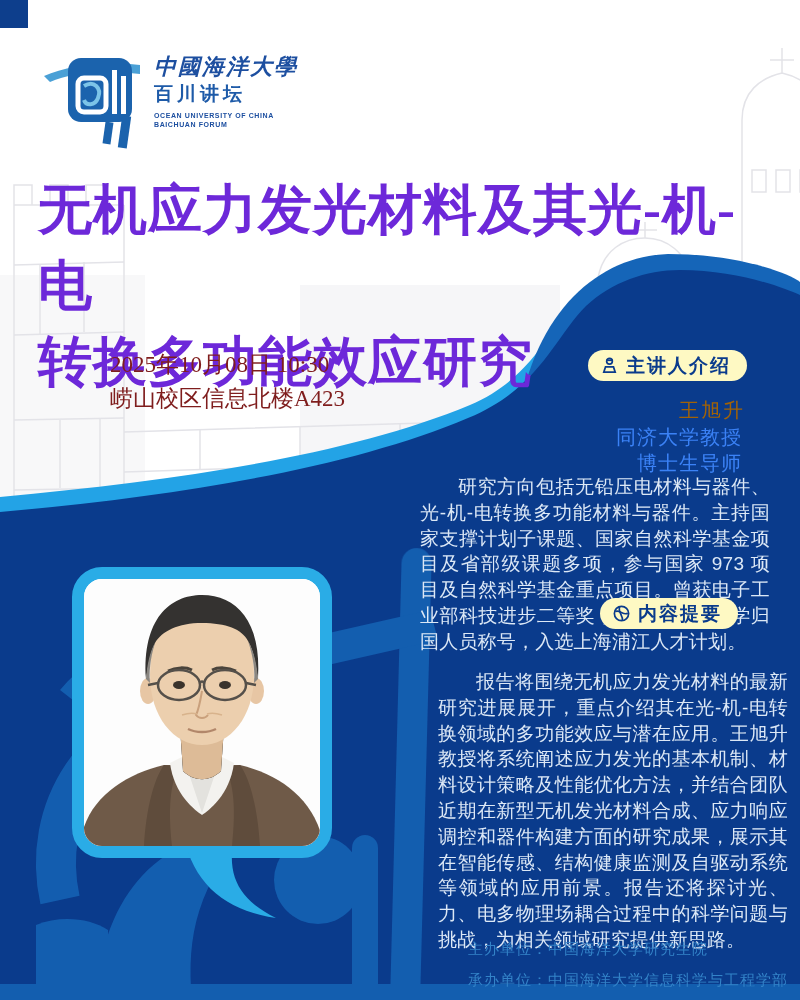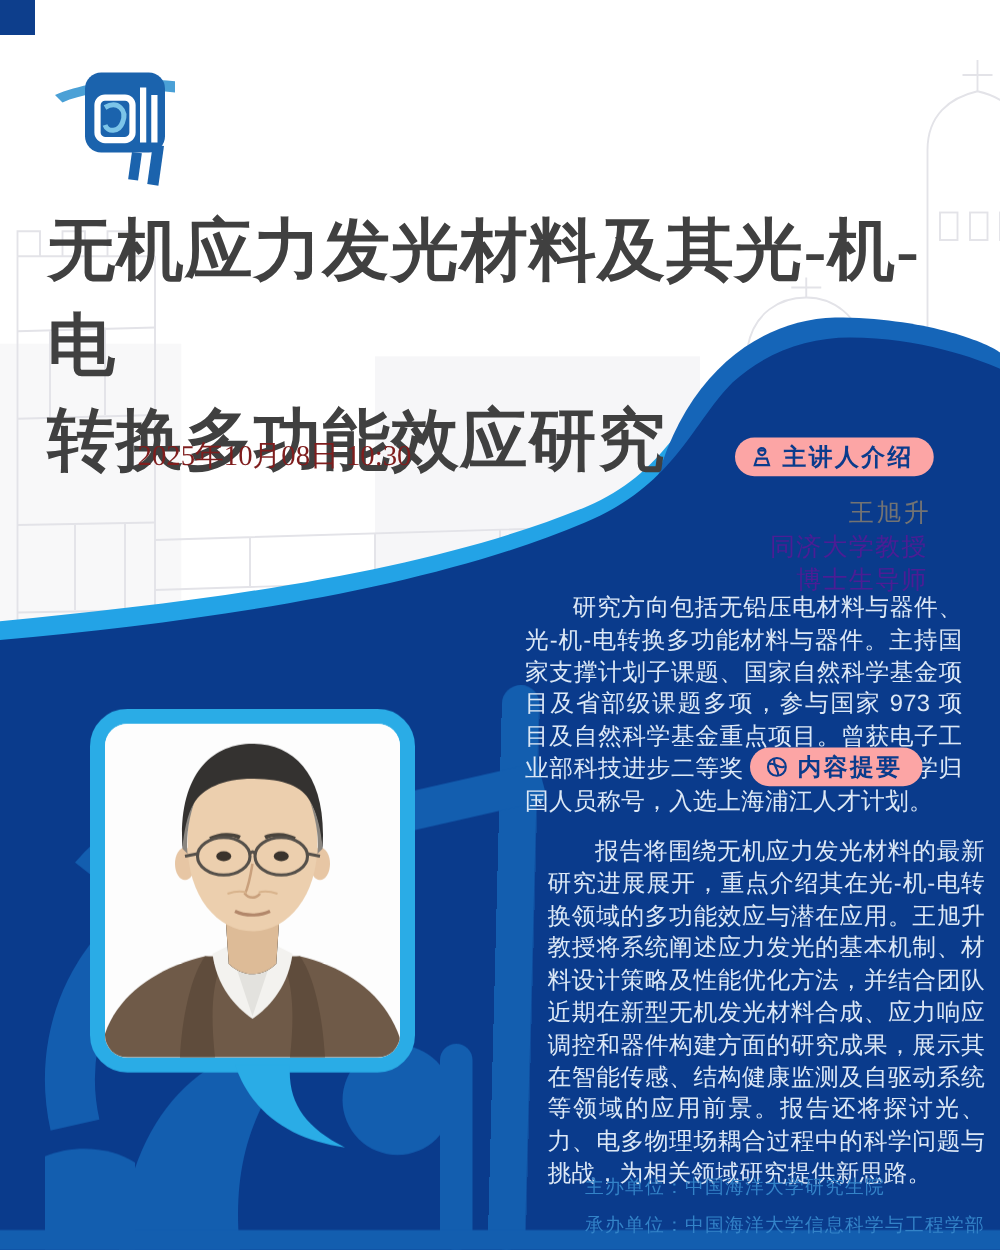--- a/index.html
+++ b/index.html
@@ -15,41 +15,41 @@
   .brand{position:absolute;left:42px;top:40px;width:330px;height:110px;}
   .brand-mark{position:absolute;left:0;top:6px;width:110px;height:104px;}
   .brand-text{position:absolute;left:112px;top:14px;width:215px;}
   .brand-cn{font-family:"Liberation Serif",serif;font-weight:bold;font-size:22px;
             color:#1d4fa0;letter-spacing:2px;line-height:26px;font-style:italic;}
   .brand-forum{font-weight:bold;font-size:19px;color:#1d5aa8;letter-spacing:4px;line-height:24px;margin-top:2px;}
   .brand-en1{font-weight:bold;font-size:7px;color:#1d4fa0;letter-spacing:.6px;margin-top:6px;}
   .brand-en2{font-weight:bold;font-size:7px;color:#1d4fa0;letter-spacing:.6px;margin-top:2px;}
 
   
-  .title{position:absolute;left:38px;top:162px;width:745px;
-         font-family:"Liberation Serif",serif;font-weight:bold;color:#404040;
+  .title{position:absolute;left:38px;top:172px;width:745px;
+         font-family:"Liberation Serif",serif;font-weight:bold;color:#6d28d9;
          font-size:54px;line-height:76px;letter-spacing:1px;}
 
   
   .event{position:absolute;left:110px;top:348px;width:340px;
          font-family:"Liberation Serif",serif;color:#7f1d1d;font-size:23px;line-height:34px;}
 
   
-  .pill{position:absolute;height:31px;background:#fca5a5;border-radius:16px;
+  .pill{position:absolute;height:31px;background:#fef9c3;border-radius:16px;
         display:flex;align-items:center;padding:0 16px 0 12px;gap:7px;}
   .pill-label{font-weight:bold;font-size:19px;color:#0a3b8c;letter-spacing:2px;}
   .pill-icon{width:19px;height:19px;}
 
   .speaker-pill{left:588px;top:350px;}
   .abstract-pill{left:600px;top:598px;}
 
   .speaker-name{position:absolute;left:420px;top:397px;width:325px;text-align:right;
-                font-size:20px;color:#737373;letter-spacing:2px;}
+                font-size:20px;color:#a16207;letter-spacing:2px;}
   .speaker-title{position:absolute;left:420px;width:322px;text-align:right;
-                 font-size:20px;color:#4c1d95;letter-spacing:1px;}
+                 font-size:20px;color:#3b82f6;letter-spacing:1px;}
   .t1{top:424px;} .t2{top:450px;}
 
   .body-par{position:absolute;left:420px;width:350px;color:#dce8f6;
             font-size:19px;line-height:25.8px;text-align:justify;text-indent:2em;
             letter-spacing:.2px;}
   .bio-par{top:474px;}
   .abs-par{top:669px;margin-left:18px;}
 
   .footer-line{position:absolute;left:468px;width:320px;font-size:15px;color:#3383c8;letter-spacing:1px;}
   .f1{top:940px;} .f2{top:971px;}
@@ -122,29 +122,36 @@
     <svg class="brand-mark" viewBox="0 0 110 104">
       <path d="M2,30 C25,20 62,15 98,19 L98,28 C62,24 28,27 8,36 Z" fill="#4aa0d6"></path>
       <rect x="26" y="12" width="64" height="64" rx="13" fill="#1b63ad"></rect>
       <rect x="36" y="32" width="28" height="34" rx="6" fill="none" stroke="#ffffff" stroke-width="5"></rect>
       <path d="M42,40 C52,34 60,42 56,52 C53,60 44,60 42,54" fill="none" stroke="#7cc4e8" stroke-width="4"></path>
       <rect x="70" y="24" width="5" height="44" fill="#ffffff"></rect>
       <rect x="79" y="30" width="5" height="38" fill="#ffffff"></rect>
       <rect x="62" y="76" width="8" height="22" fill="#1b63ad" transform="rotate(8 66 87)"></rect>
       <rect x="78" y="70" width="9" height="32" fill="#1b63ad" transform="rotate(8 82 86)"></rect>
     </svg>
+    <div class="brand-text">
+      <div class="brand-cn">中國海洋大學</div>
+      <div class="brand-forum">百川讲坛</div>
+      <div class="brand-en1">OCEAN UNIVERSITY OF CHINA</div>
+      <div class="brand-en2">BAICHUAN FORUM</div>
+    </div>
   </div>
 
   <div class="title">
     <div>无机应力发光材料及其光-机-电</div>
     <div>转换多功能效应研究</div>
   </div>
 
   <div class="event">
     <div>2025年10月08日  10:30</div>
+    <div>崂山校区信息北楼A423</div>
   </div>
 
   <div class="pill speaker-pill">
     <svg class="pill-icon" viewBox="0 0 20 20" fill="none" stroke="#0a3b8c" stroke-width="1.8">
       <circle cx="10" cy="5.5" r="3"></circle>
       <path d="M6.5,4.5 L13.5,4.5"></path>
       <path d="M4,17 L16,17 L14.2,11.5 L5.8,11.5 Z"></path>
     </svg>
     <span class="pill-label">主讲人介绍</span>
   </div>

